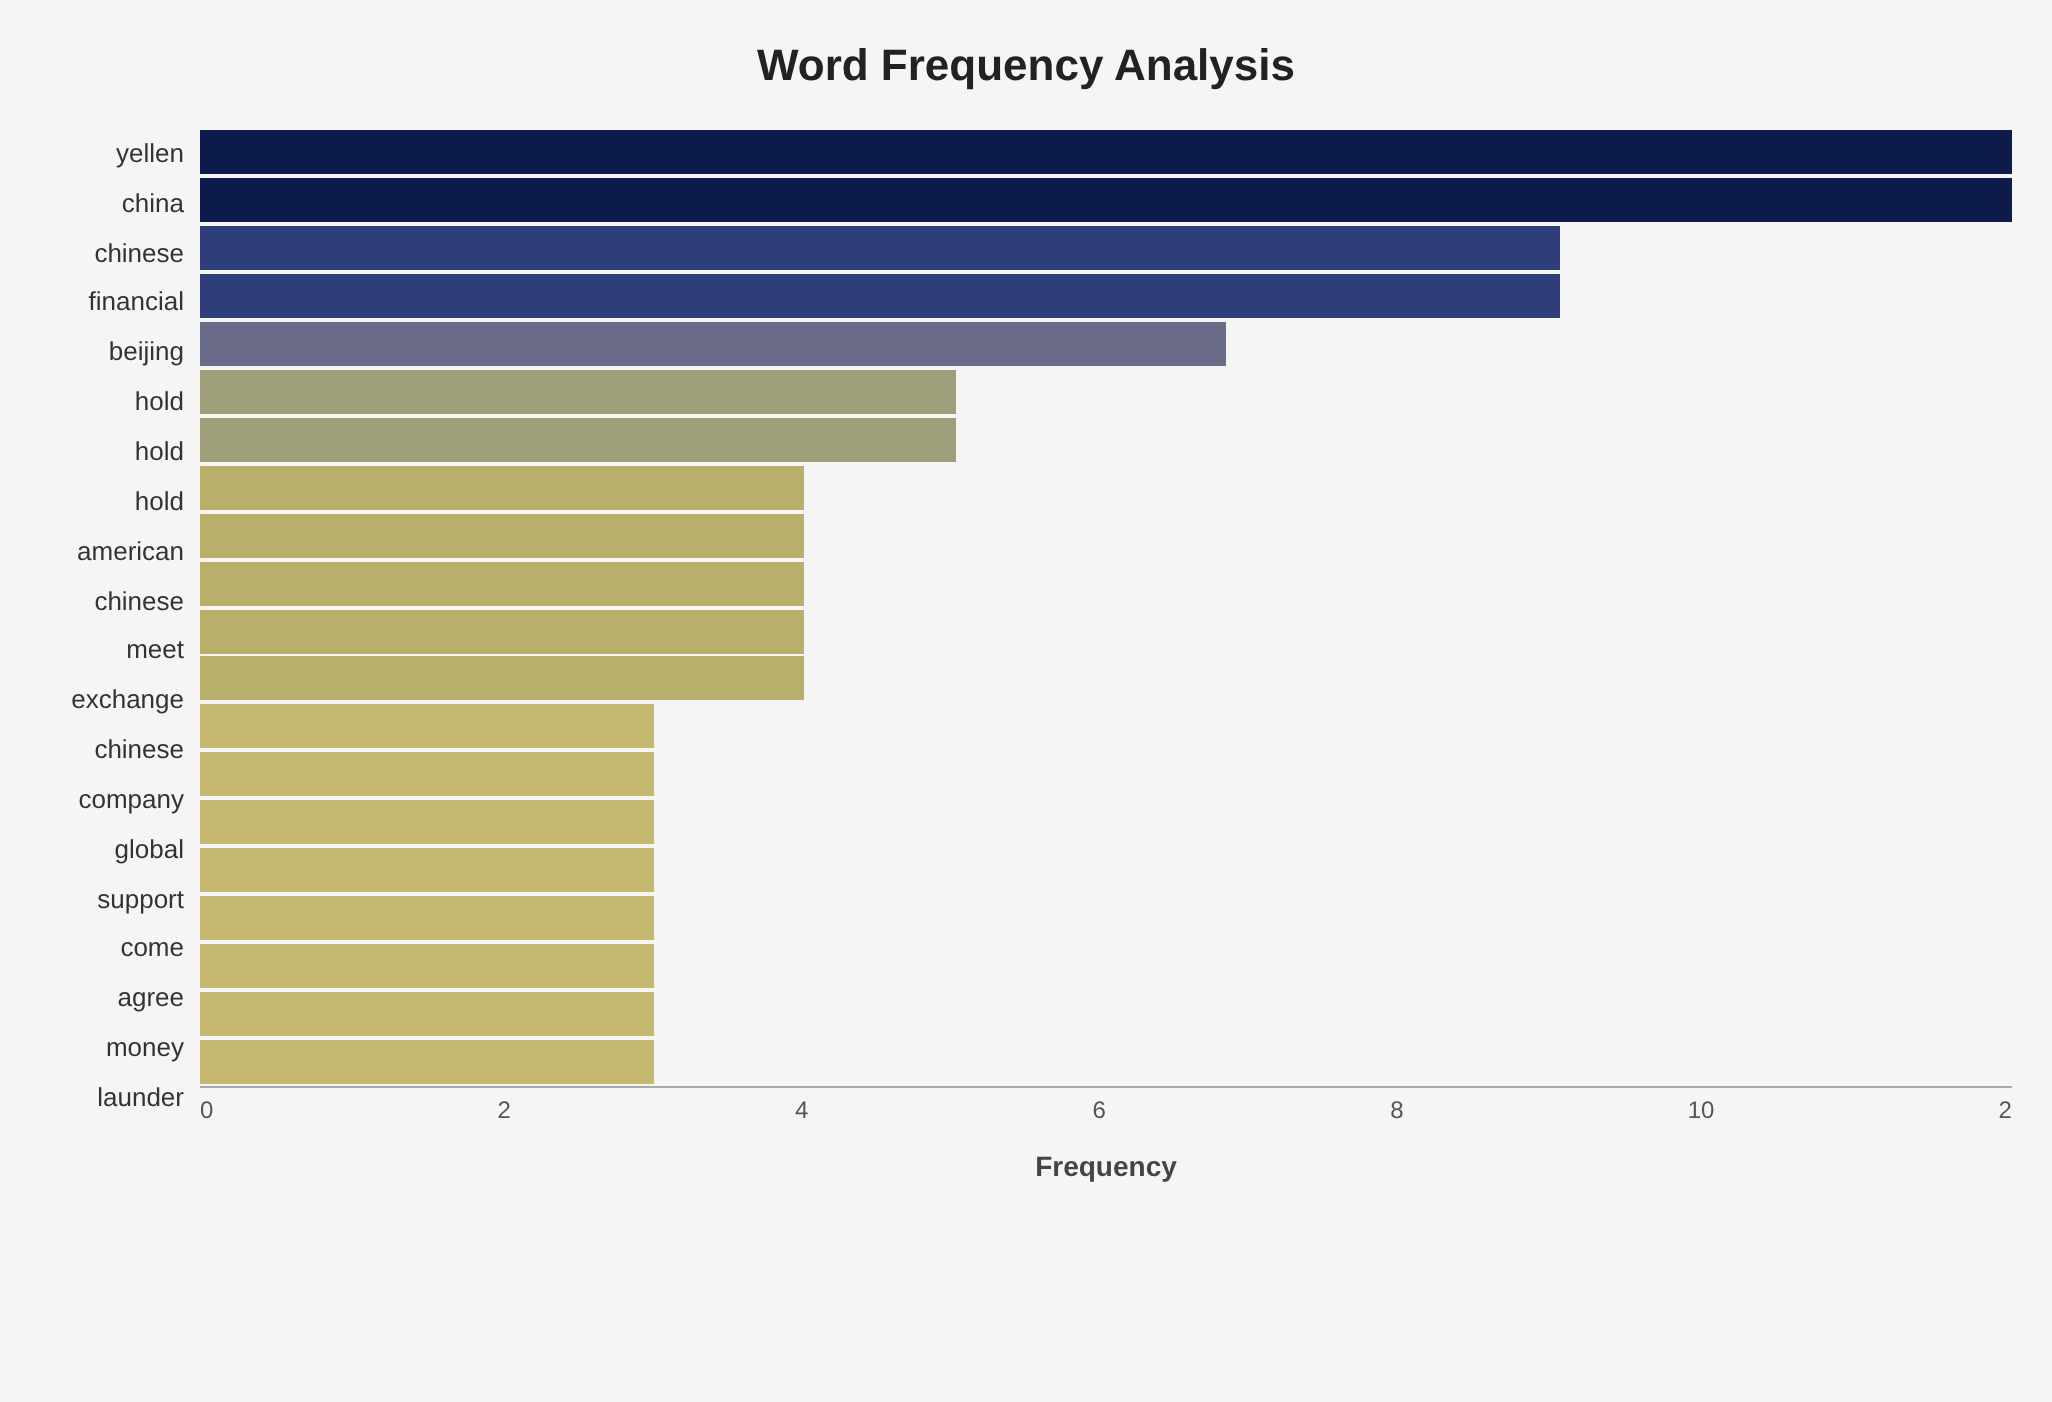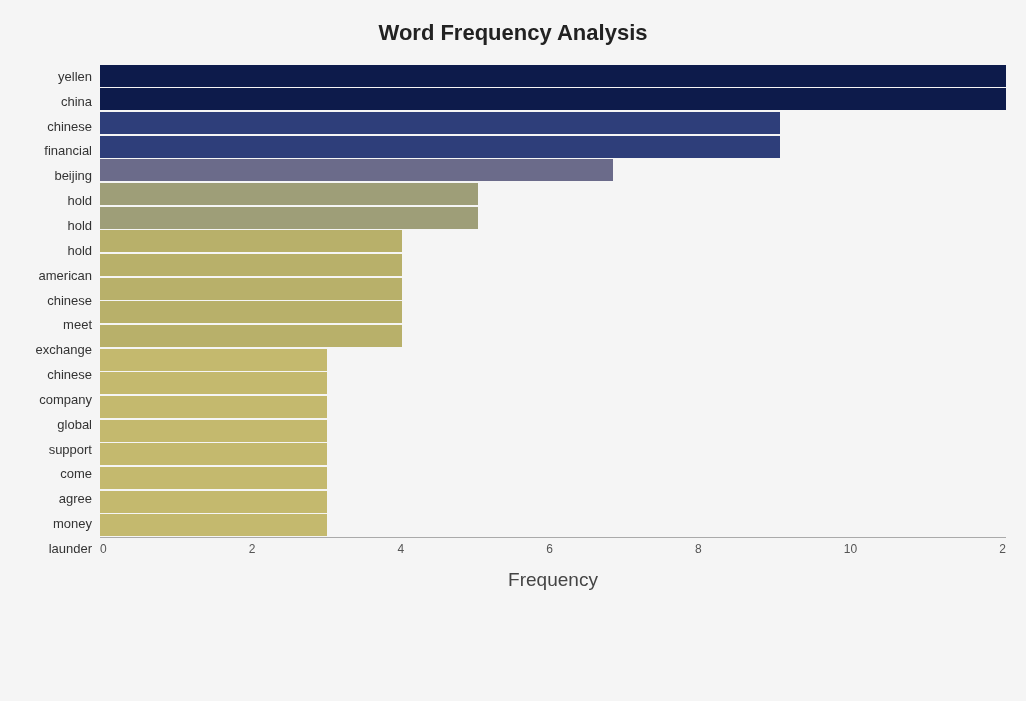--- a/index.html
+++ b/index.html
@@ -77,23 +77,24 @@
       border-top: 1px solid #aaa;
       height: 30px;
     }
     .x-tick {
       font-size: 12px;
       color: #555;
       text-align: center;
     }
     .x-axis-title {
       text-align: center;
-      font-size: 19px;
+      font-size: 14px;
       color: #444;
       margin-top: 2px;
+      font-weight: bold;
     }
   </style>
 </head>
 <body>
 
 <div class="chart-container">
   <div class="chart-title">Word Frequency Analysis</div>
   <div class="chart-area">
     <div class="y-axis" id="y-axis">
         <div class="y-label">yellen</div>

